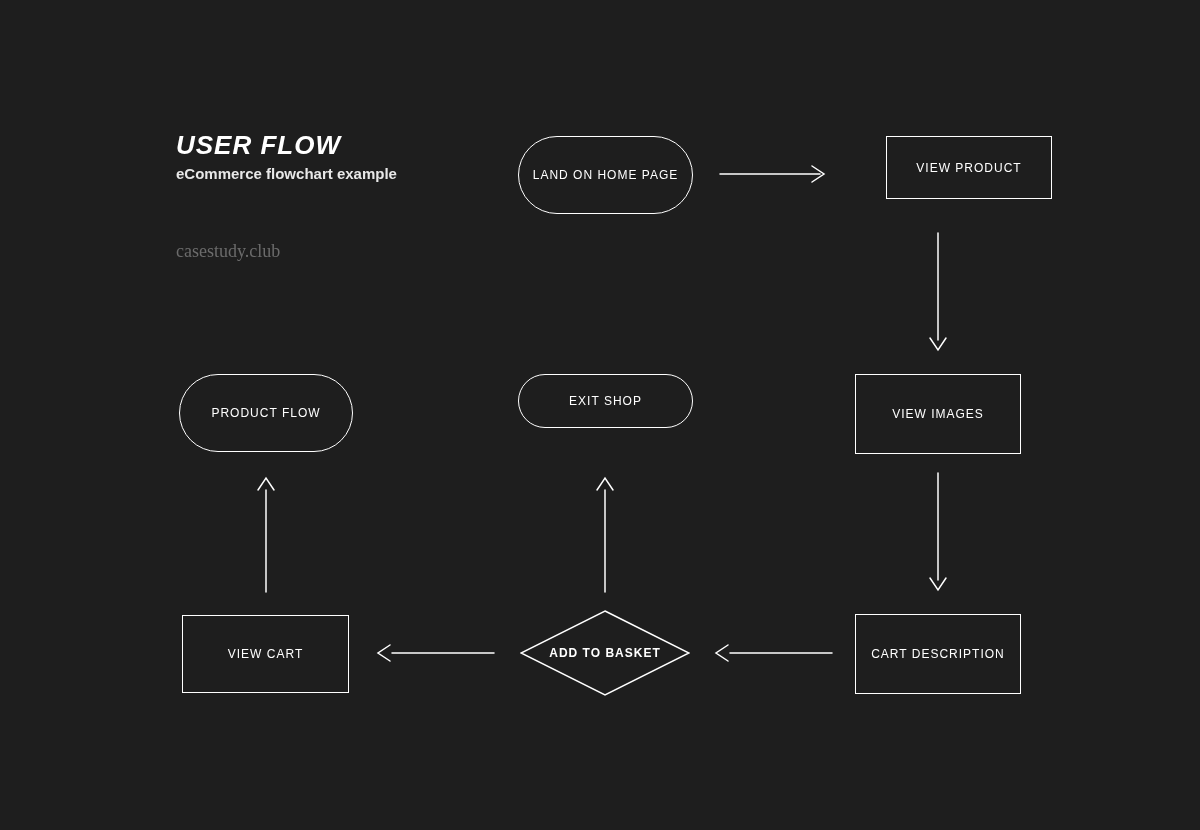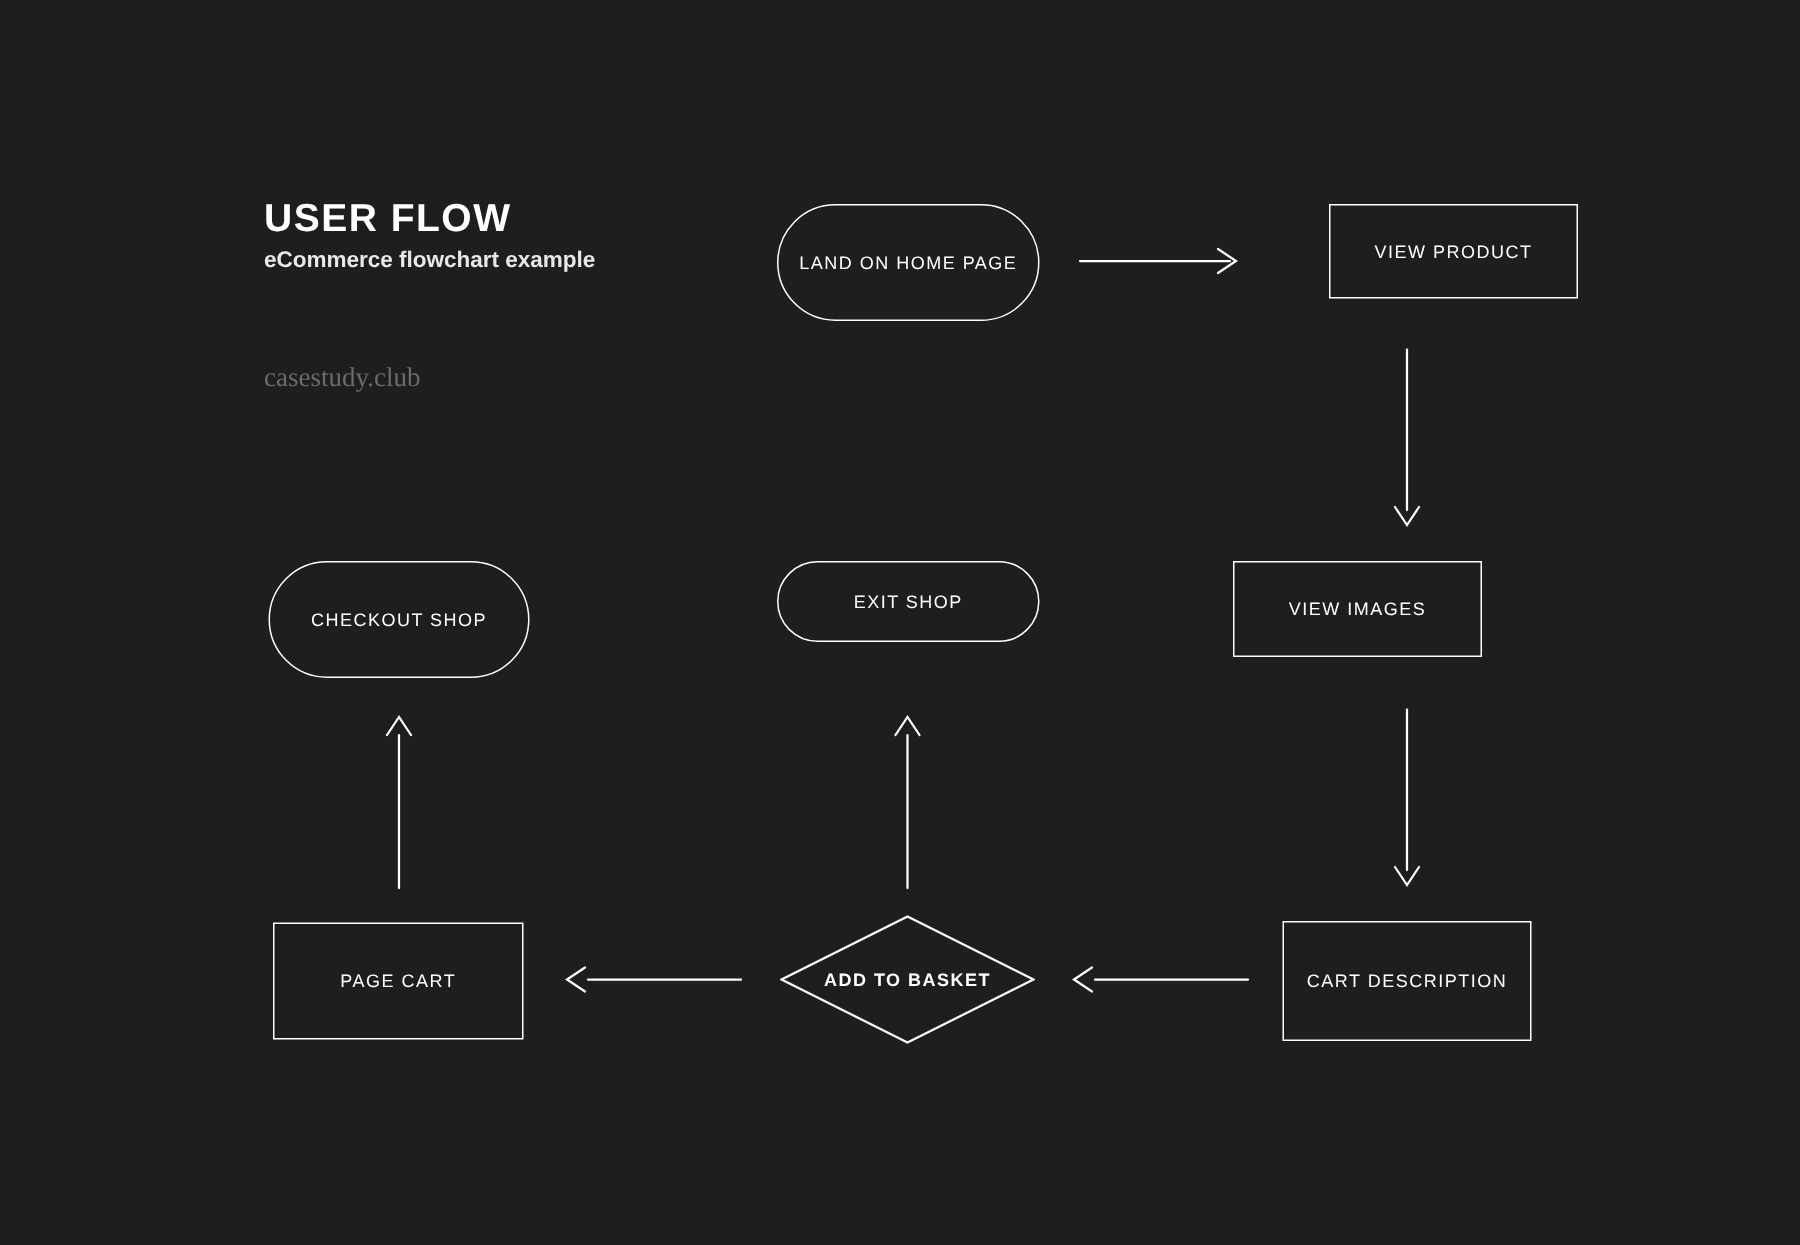--- a/index.html
+++ b/index.html
@@ -69,43 +69,43 @@
   svg.connectors {
     position: absolute;
     top: 0; left: 0;
     width: 1200px; height: 830px;
     pointer-events: none;
   }
 </style>
 </head>
 <body>
 
-<div class="title" style="left:176px; top:130px;">USER FLOW</div>
+<div class="title" style="left:176px; top:130px;font-style:italic;">USER FLOW</div>
 <div class="subtitle" style="left:176px; top:164px;">eCommerce flowchart example</div>
 <div class="credit" style="left:176px; top:241px;font-family:Liberation Serif, serif;">casestudy.club</div>
 
 <div class="node pill" style="left:518px; top:136px; width:175px; height:78px;">
   <span class="label">LAND ON HOME PAGE</span>
 </div>
 <div class="node rect" style="left:886px; top:136px; width:166px; height:63px;">
   <span class="label">VIEW PRODUCT</span>
 </div>
 
 <div class="node pill" style="left:179px; top:374px; width:174px; height:78px;">
-  <span class="label">CHECKOUT SHOP</span>
+  <span class="label">PRODUCT FLOW</span>
 </div>
 <div class="node pill" style="left:518px; top:374px; width:175px; height:54px;">
   <span class="label">EXIT SHOP</span>
 </div>
-<div class="node rect" style="left:822px; top:374px; width:166px; height:64px;">
+<div class="node rect" style="left:855px; top:374px; width:166px; height:80px;">
   <span class="label">VIEW IMAGES</span>
 </div>
 
 <div class="node rect" style="left:182px; top:615px; width:167px; height:78px;">
-  <span class="label">PAGE CART</span>
+  <span class="label">VIEW CART</span>
 </div>
 
 <div class="diamond" style="left:520px; top:610px;">
   <svg width="170" height="86" viewBox="0 0 170 86">
     <polygon points="85,1 169,43 85,85 1,43" fill="none" stroke="#ffffff" stroke-width="1.5"></polygon>
   </svg>
   <div class="dlabel">ADD TO BASKET</div>
 </div>
 
 <div class="node rect" style="left:855px; top:614px; width:166px; height:80px;">

